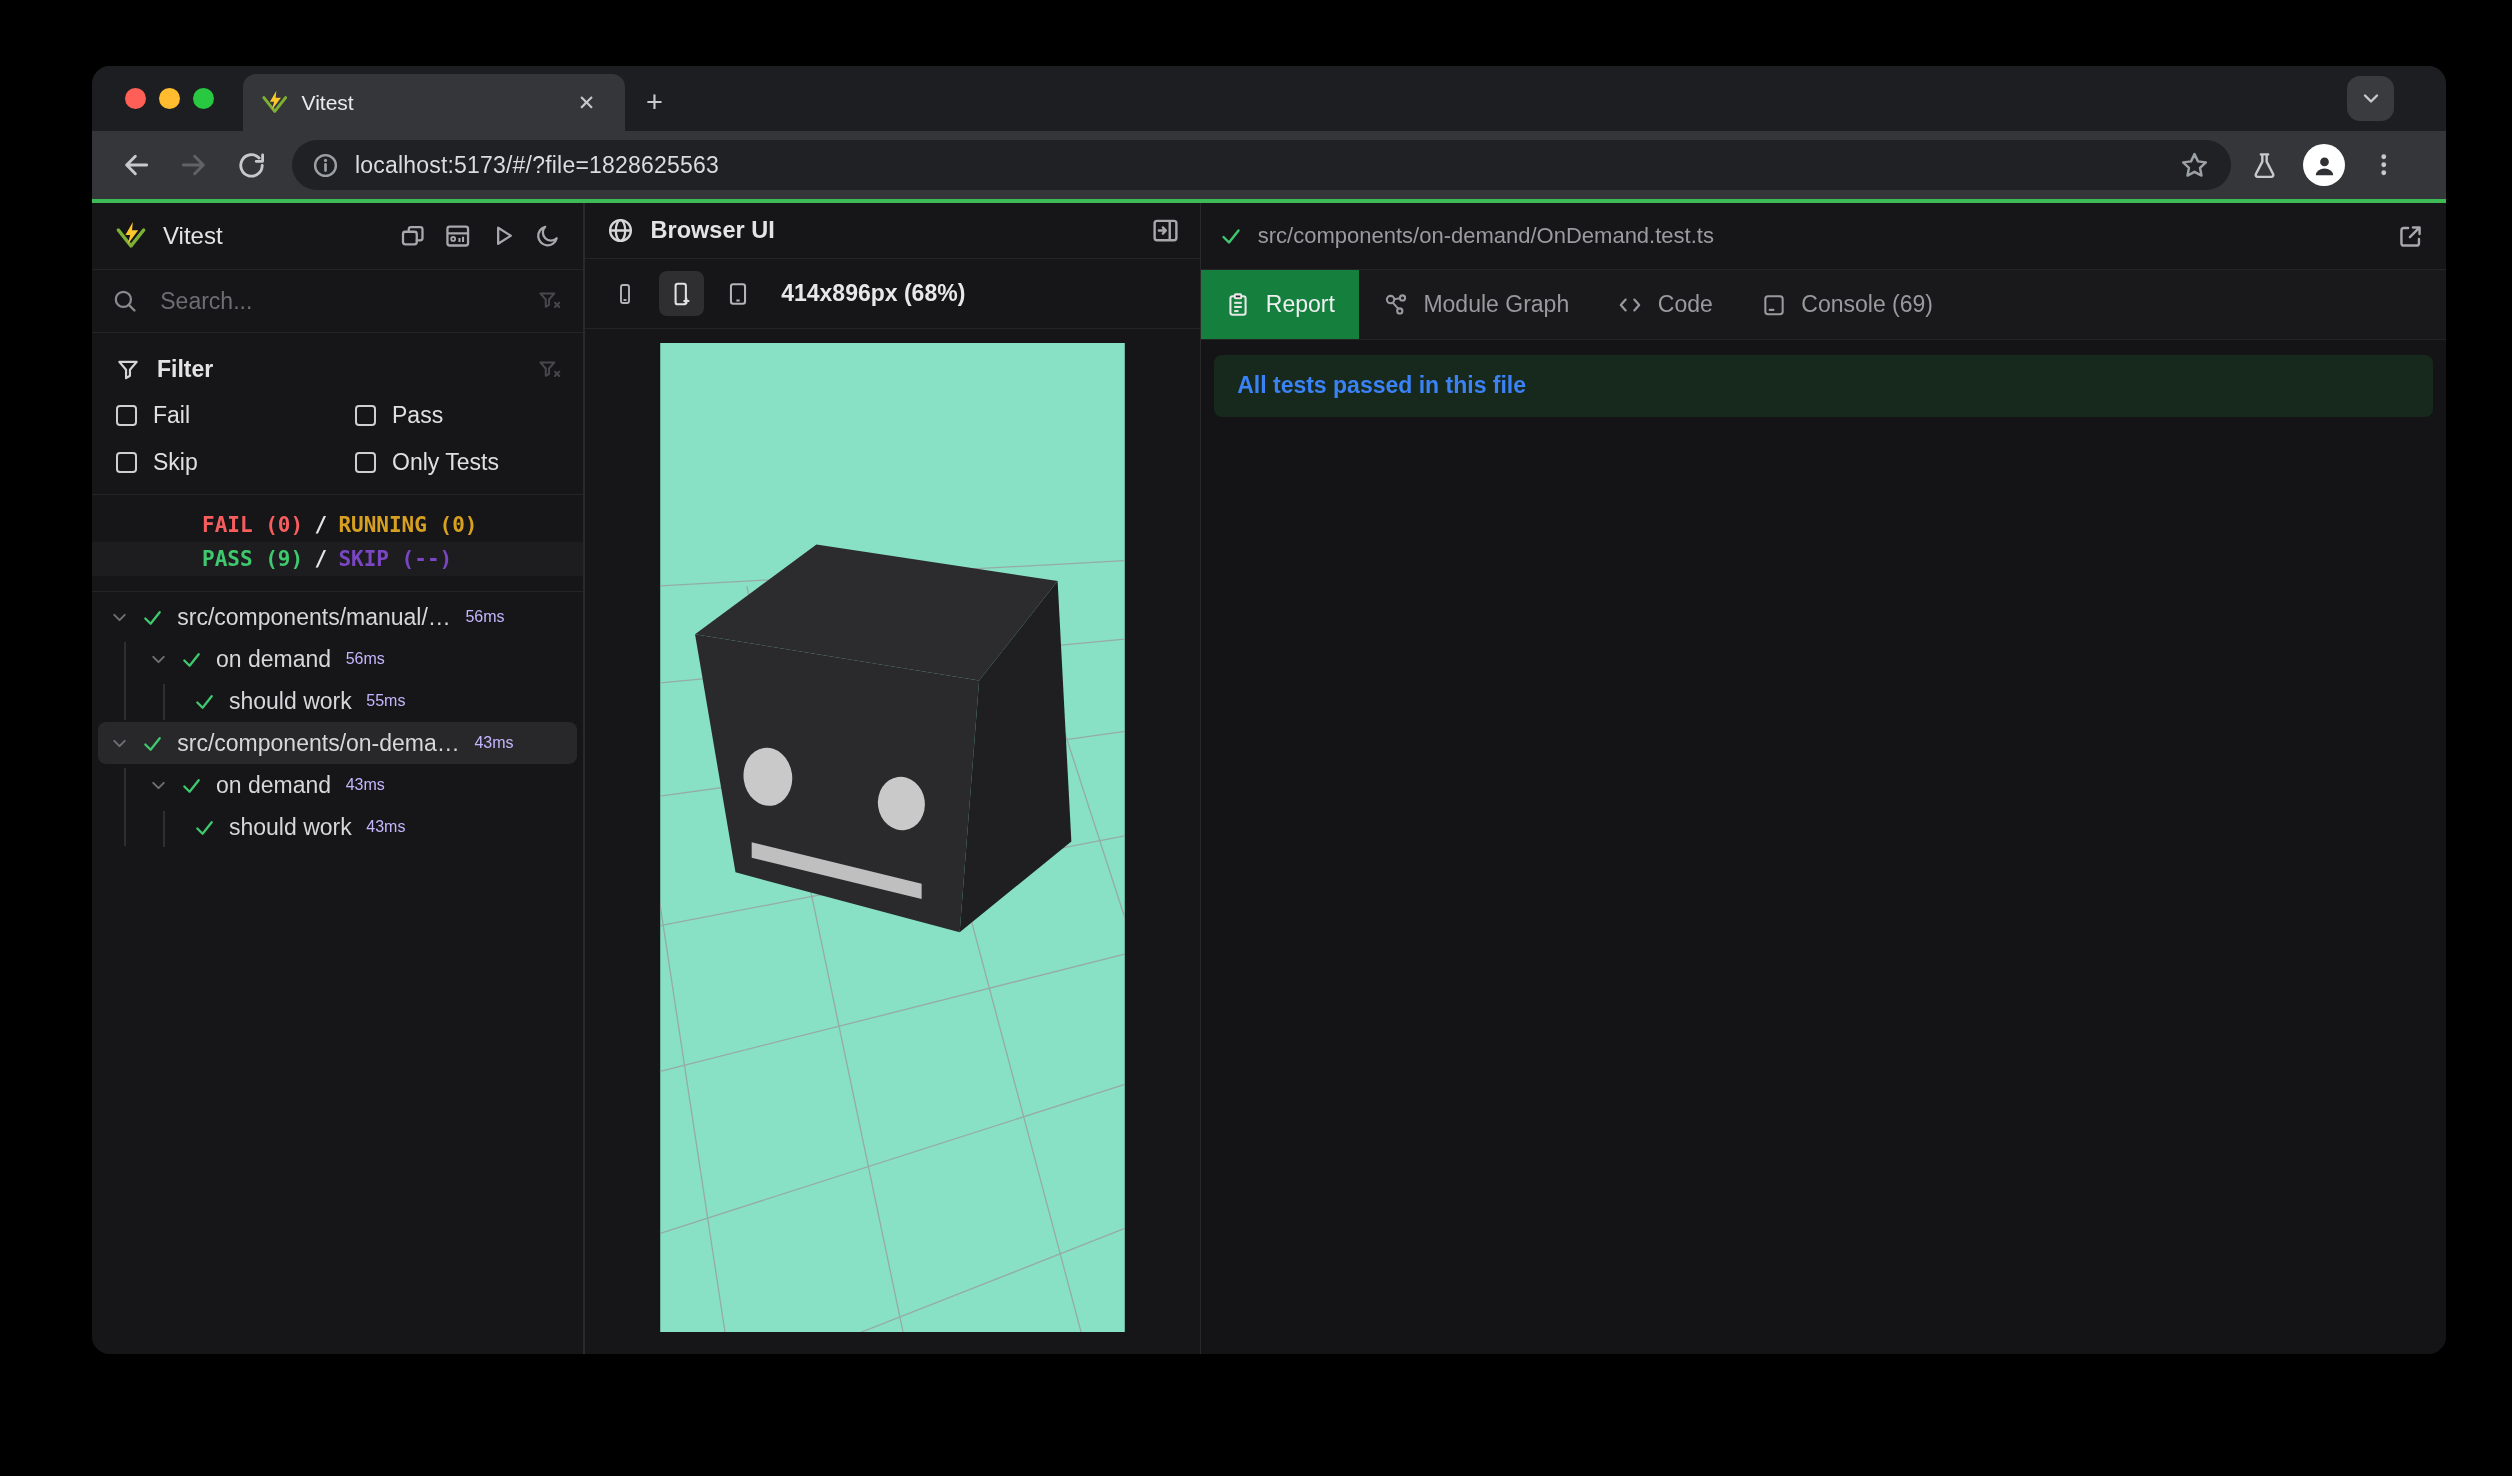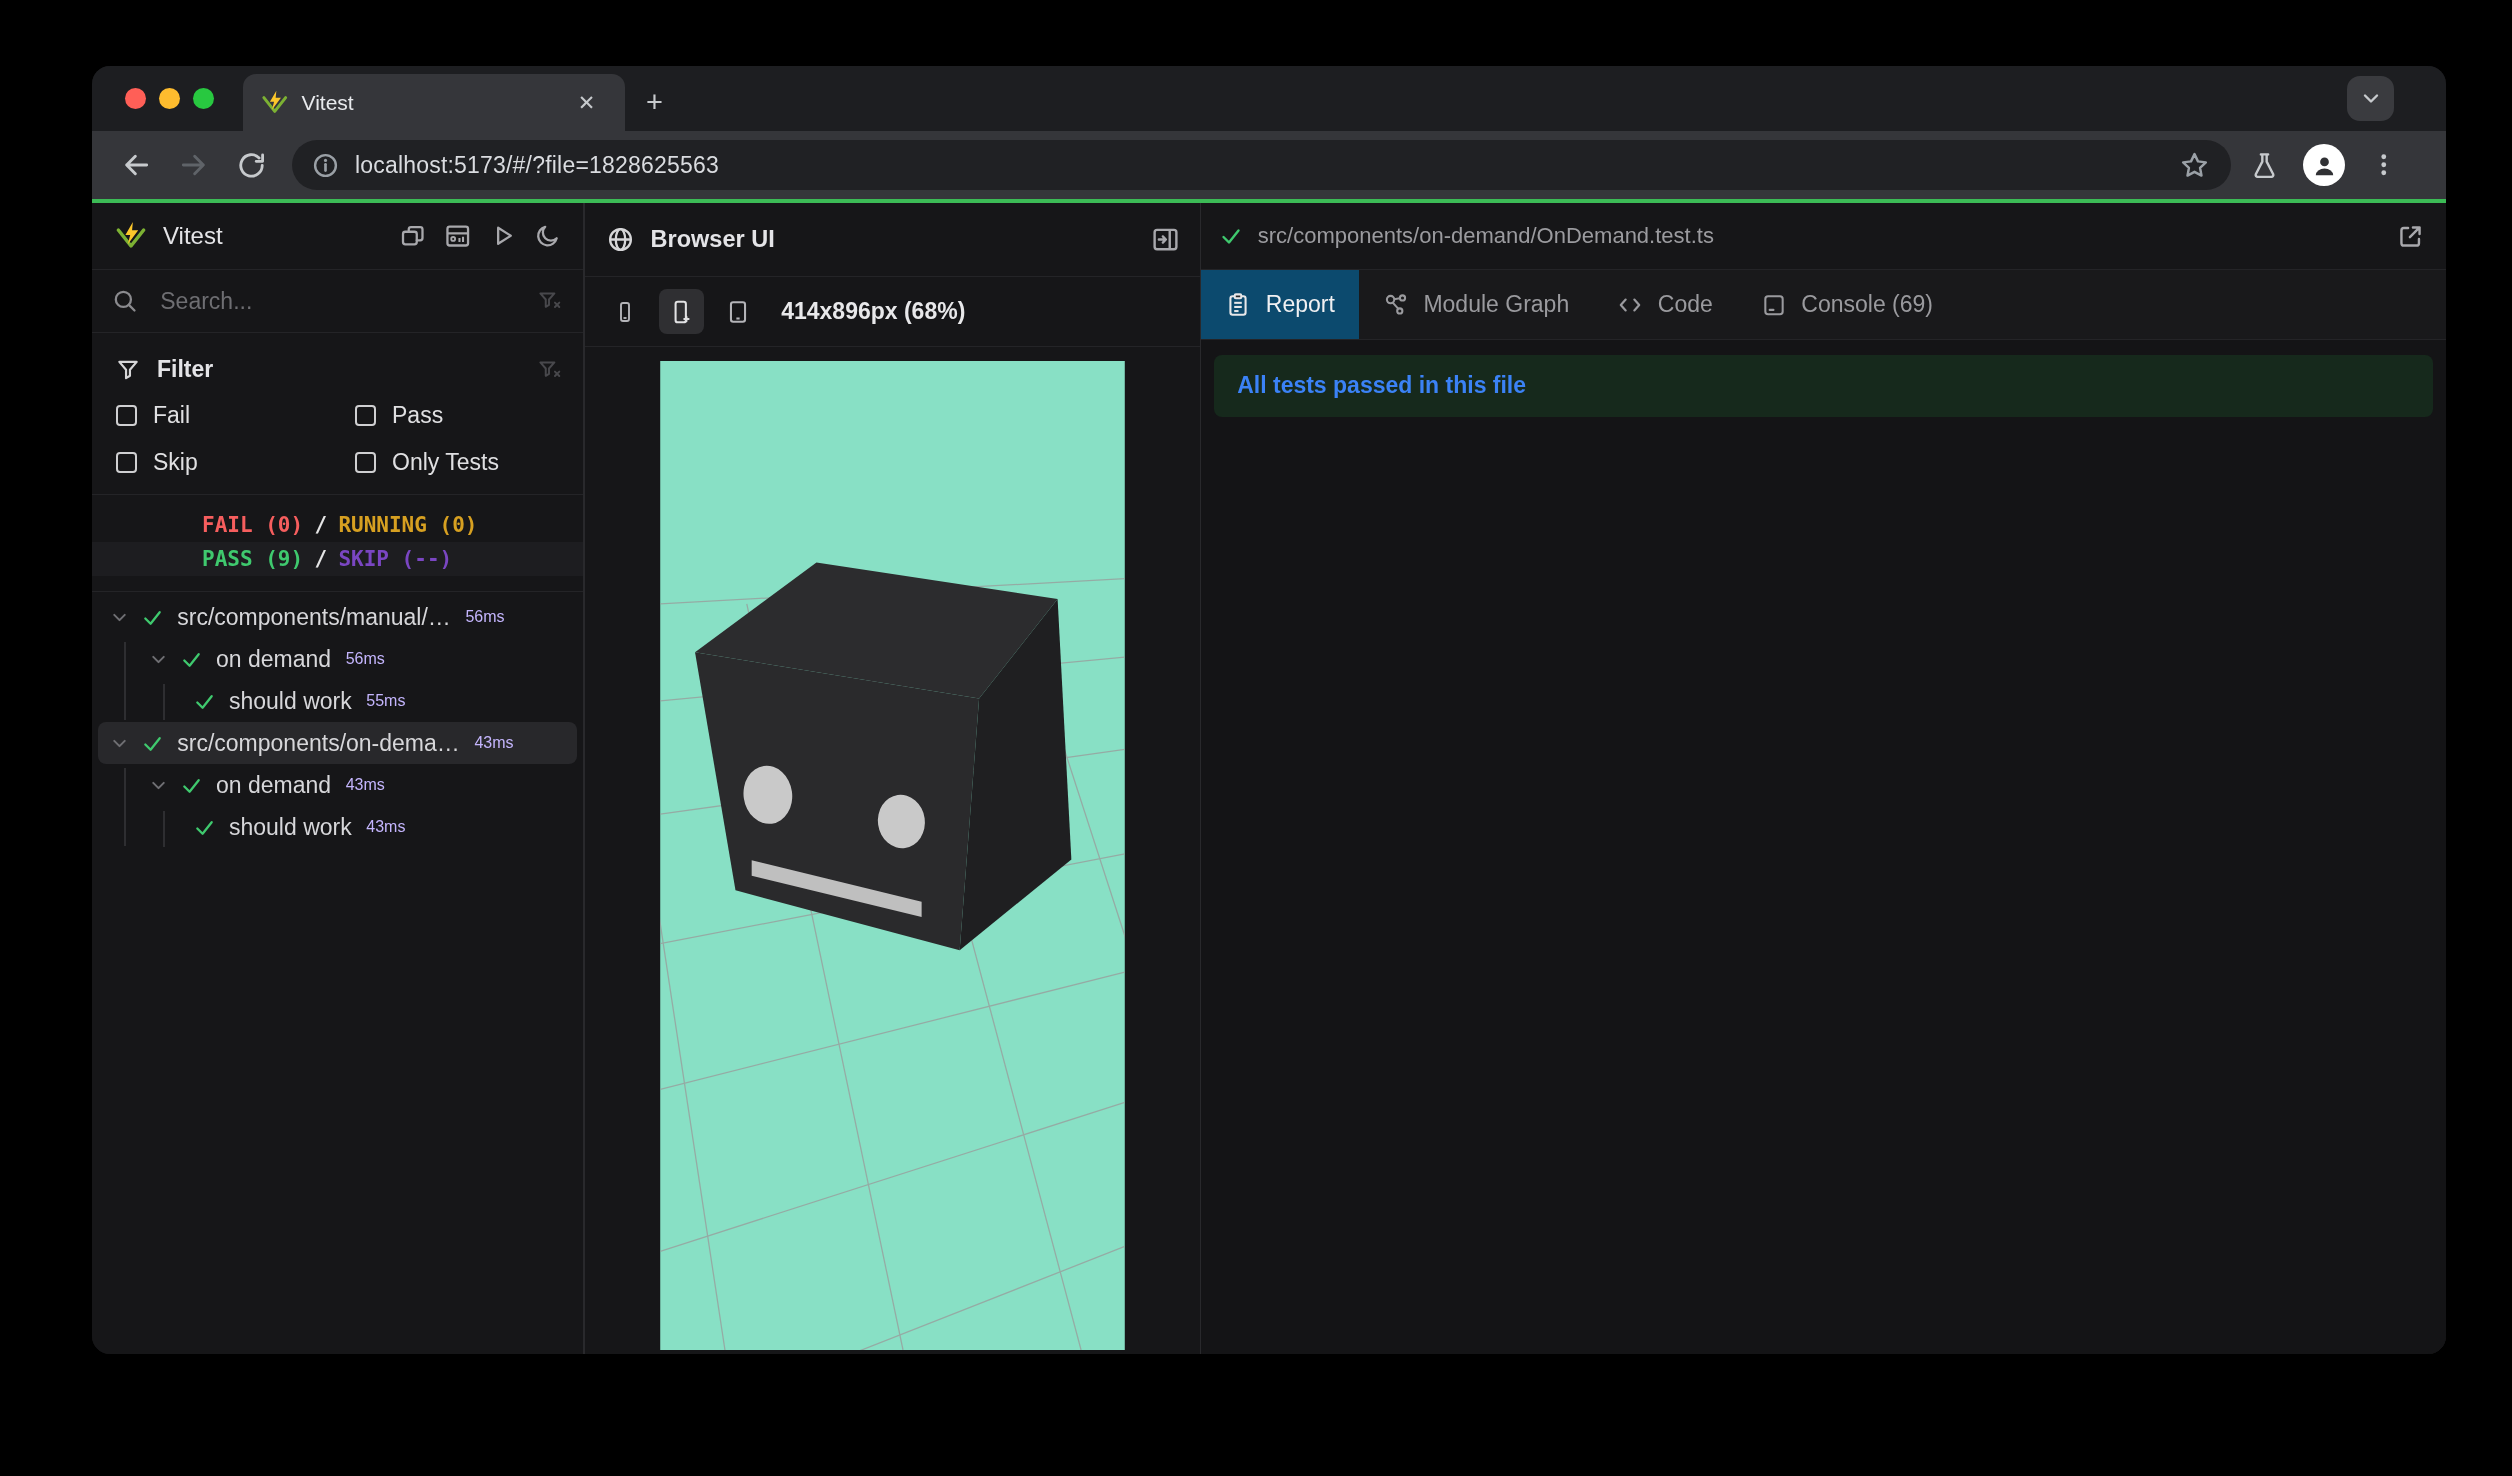--- a/index.html
+++ b/index.html
@@ -74,40 +74,40 @@
   .trow{position:relative;height:42px;display:flex;align-items:center;margin:0 5.7px;border-radius:8px;}
   .trow.selected{background:#28282b;}
   .trow .chev{width:21px;height:21px;flex:0 0 auto;display:flex;}
   .trow .chk{width:23px;height:23px;flex:0 0 auto;display:flex;margin-left:11.3px;}
   .trow .tlabel{margin-left:13px;font-size:23px;color:#d7d7da;white-space:nowrap;}
   .trow .ttime{margin-left:14.6px;font-size:16px;color:#c4b5fd;white-space:nowrap;}
   .ind0{padding-left:11.3px;} .ind1{padding-left:50px;} .ind2{padding-left:84px;}
 
   
   .bpanel{width:615px;flex:0 0 auto;display:flex;flex-direction:column;}
-  .bp-header{height:74px;border-bottom:1.6px solid #242427;display:flex;align-items:center;}
+  .bp-header{height:56px;border-bottom:1.6px solid #242427;display:flex;align-items:center;}
   .bp-header .glb{margin-left:21px;display:flex;}
   .bp-header .bptitle{margin-left:16px;font-size:23.5px;font-weight:700;color:#e4e4e7;}
   .bp-header .dockbtn{margin-left:auto;margin-right:19.4px;}
   .bp-toolbar{height:70px;border-bottom:1.6px solid #242427;display:flex;align-items:center;}
   .devbtn{width:45px;height:45px;margin-left:11.3px;display:flex;align-items:center;justify-content:center;border-radius:8px;}
   .devbtn:first-child{margin-left:18px;}
   .devbtn.active{background:#2f2f32;}
   .vp-size{margin-left:21px;font-size:23px;font-weight:700;color:#e8e8ea;}
   .viewport{margin:13.8px auto 0 auto;width:465px;height:989px;display:block;}
 
   
   .rpanel{flex:1;display:flex;flex-direction:column;}
   .rp-header{height:67px;border-bottom:1.6px solid #242427;display:flex;align-items:center;}
   .rp-header .chk{margin-left:18px;display:flex;}
   .rp-header .fpath{margin-left:14.6px;font-size:22px;color:#9b9b9f;white-space:nowrap;}
   .rp-header .ext{margin-left:auto;margin-right:21px;display:flex;}
   .rp-tabs{height:70px;background:#19191b;border-bottom:1.6px solid #242427;display:flex;align-items:stretch;}
   .rtab{display:flex;align-items:center;padding:0 24px;gap:14.6px;font-size:23px;color:#9a9a9e;}
-  .rtab.active{background:#0c4a6e;color:#f0f0f2;justify-content:center;}
+  .rtab.active{background:#15803d;color:#f0f0f2;justify-content:center;}
   .rp-body{flex:1;background:#141416;padding:14.6px 13px;}
   .banner{height:62px;background:#16291c;border-radius:8px;display:flex;align-items:center;}
   .banner span{margin-left:23px;font-size:23px;font-weight:700;color:#3b82f6;}
 
   svg{display:block;}
 </style>
 </head>
 <body>
 
 <div class="desktop">

